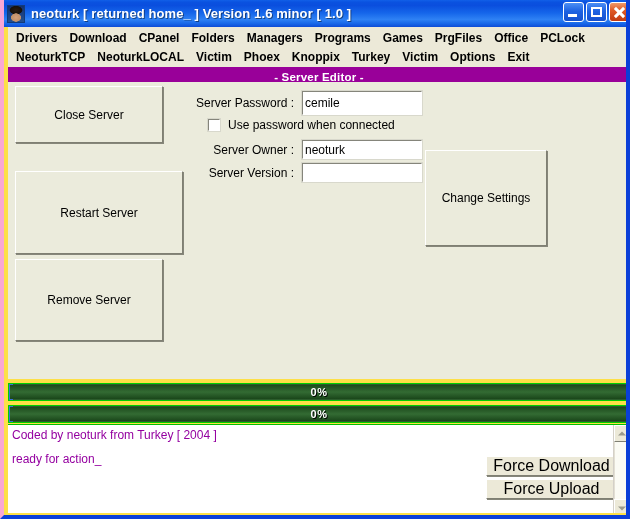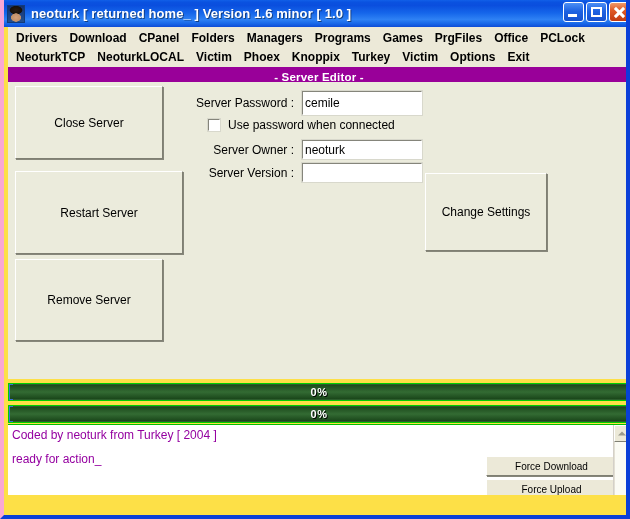--- a/index.html
+++ b/index.html
@@ -174,27 +174,27 @@
     display: flex;
     align-items: center;
     justify-content: center;
     font-size: 12px;
     color: #000000;
     cursor: pointer;
     user-select: none;
   }
 
   
-  #btn-close-server   { left: 7px;  top: 4px;   width: 148px; height: 73px; }
+  #btn-close-server   { left: 7px;  top: 4px;   width: 148px; height: 57px; }
   #btn-restart-server { left: 7px;  top: 89px;  width: 168px; height: 83px; }
   #btn-remove-server  { left: 7px;  top: 177px; width: 148px; height: 82px; }
 
   
   #btn-read-settings   { left: 417px; top: 4px;  width: 122px; height: 71px; }
-  #btn-change-settings { left: 417px; top: 91px; width: 122px; height: 78px; }
+  #btn-change-settings { left: 417px; top: 68px; width: 122px; height: 96px; }
 
   
   .form-row {
     position: absolute;
     display: flex;
     align-items: center;
   }
   .form-label {
     font-size: 12px;
     color: #000000;
@@ -280,42 +280,42 @@
     letter-spacing: 0.5px;
   }
   #progress-1 { top: 383px; }
   #progress-2 { top: 405px; }
 
   
   .logarea {
     position: absolute;
     left: 4px; top: 424px;
     width: 622px;
-    height: 71px;
+    height: 89px;
     background: #ffffff;
     box-sizing: border-box;
     border-top: 1px solid #00c000;
     overflow: hidden;
   }
   .log-line {
     position: absolute;
     left: 4px;
     font-size: 12px;
     color: #9400a0;
     white-space: nowrap;
   }
   #log-line-1 { top: 3px; }
   #log-line-2 { top: 27px; }
 
   
   #btn-force-download { left: 478px; top: 31px; width: 131px; height: 20px; }
   #btn-force-upload   { left: 478px; top: 54px; width: 131px; height: 20px; }
   .logarea .xbtn {
     background: #ece9d8;
-    font-size: 10px;
+    font-size: 16px;
   }
 
   
   .scrollbar {
     position: absolute;
     right: 0; top: 0;
     width: 17px;
     height: 91px;
     background: #f1f1e8;
     box-sizing: border-box;

